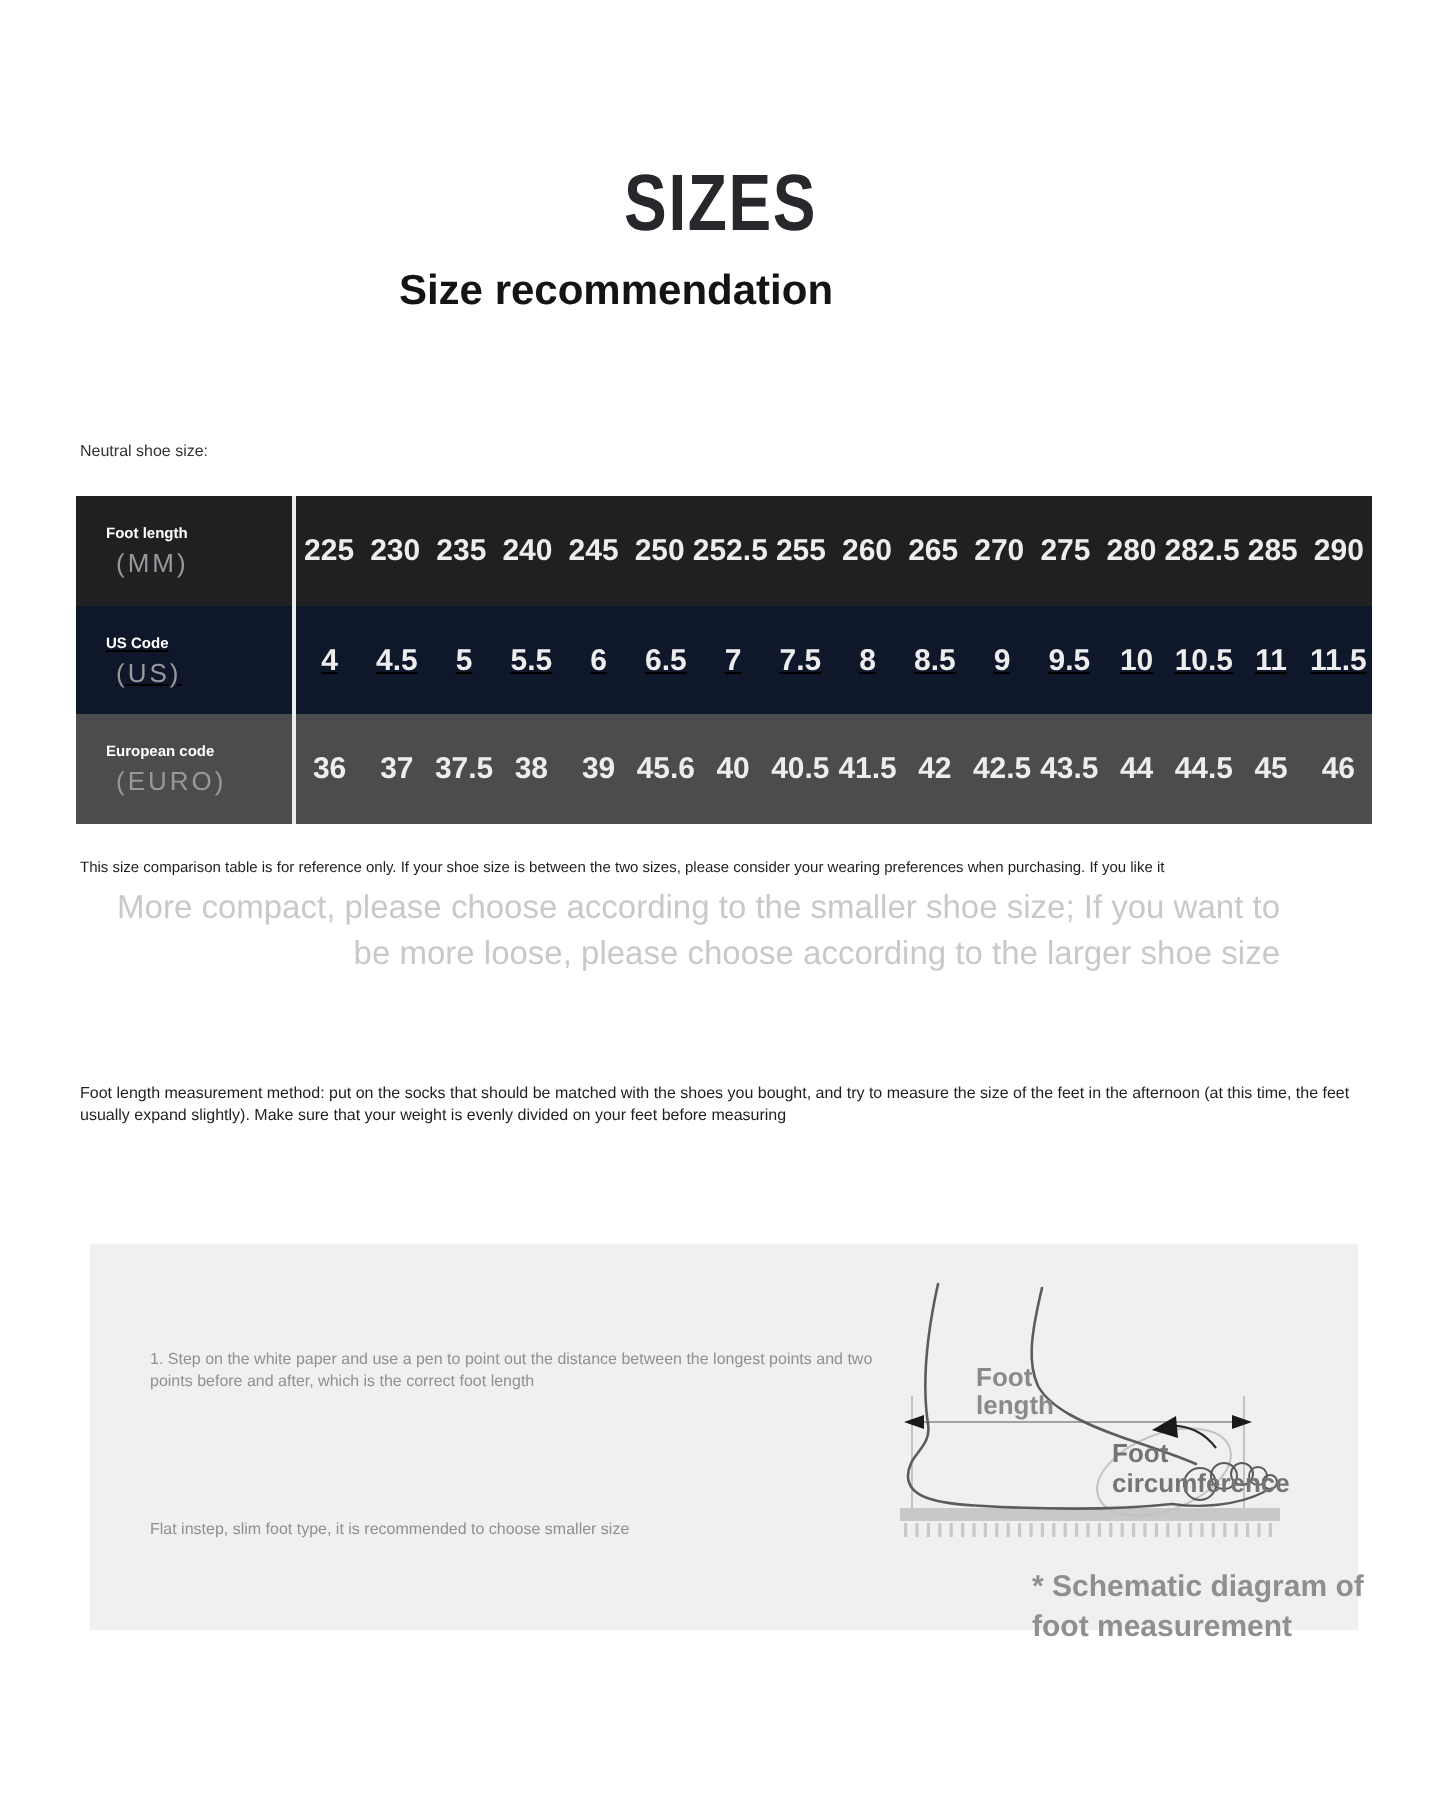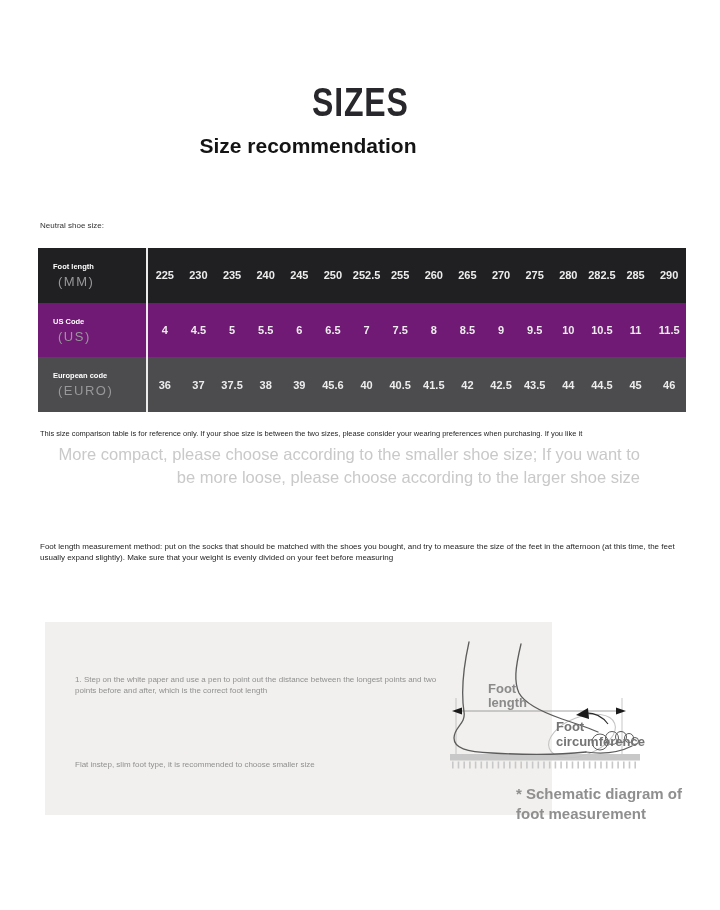--- a/index.html
+++ b/index.html
@@ -22,31 +22,31 @@
   
   #size-table { position:absolute; left:38px; top:248px; width:648px; height:164px;
                 display:flex; flex-direction:column; }
   .trow { flex:1; display:flex; }
   .thead { width:110px; box-sizing:border-box; padding-left:15px;
            border-right:2px solid #ececec;
            display:flex; flex-direction:column; justify-content:center; }
   .tlabel { font-size:7.5px; font-weight:700; color:#ffffff; }
   .tunit  { font-size:13px; color:#98989b; letter-spacing:1.5px; margin-top:3px; margin-left:5px; }
   .tvals { flex:1; display:flex; align-items:center; }
-  .tcell { flex:1; text-align:center; font-size:11px; font-weight:700; color:#ededed; }
+  .tcell { flex:1; text-align:center; font-size:15px; font-weight:700; color:#ededed; }
 
   
   #ref-note { position:absolute; left:40px; top:429px; font-size:7.5px; color:#1f1f1f; white-space:nowrap; margin:0; }
   #pref-note { position:absolute; left:40px; top:443px; width:600px; margin:0;
                font-size:16.5px; font-weight:400; color:#c9c9c9; line-height:23px;text-align:right; }
   #method-note { position:absolute; left:40px; top:542px; width:655px; margin:0;
                  font-size:8px; color:#1f1f1f; line-height:10.5px; }
 
   
-  #info-box { position:absolute; left:45px; top:622px; width:507px; height:193px; background:#f1f0ee; }
+  #info-box { position:absolute; left:45px; top:622px; width:634px; height:193px; background:#f1f0ee; }
   .step { position:absolute; left:30px; width:378px; margin:0;
           font-size:8px; color:#909090; line-height:10.5px; }
   #step1 { top:53px; }
   #step2 { top:112px; }
   #step3 { top:138px; }
 
   
   #diagram { position:absolute; left:448px; top:624px; width:215px; height:150px; }
   #diagram svg { position:absolute; left:0; top:0; }
   .diag-label { position:absolute; font-weight:700; margin:0; }
@@ -83,21 +83,21 @@
           <div class="tcell">260</div>
           <div class="tcell">265</div>
           <div class="tcell">270</div>
           <div class="tcell">275</div>
           <div class="tcell">280</div>
           <div class="tcell">282.5</div>
           <div class="tcell">285</div>
           <div class="tcell">290</div>
         </div>
       </div>
-      <div class="trow" style="background: #701a75;">
+      <div class="trow" style="background: #0f172a; text-decoration: underline;">
         <div class="thead">
           <div class="tlabel">US Code</div>
           <div class="tunit">(US)</div>
         </div>
         <div class="tvals">
           <div class="tcell">4</div>
           <div class="tcell">4.5</div>
           <div class="tcell">5</div>
           <div class="tcell">5.5</div>
           <div class="tcell">6</div>

